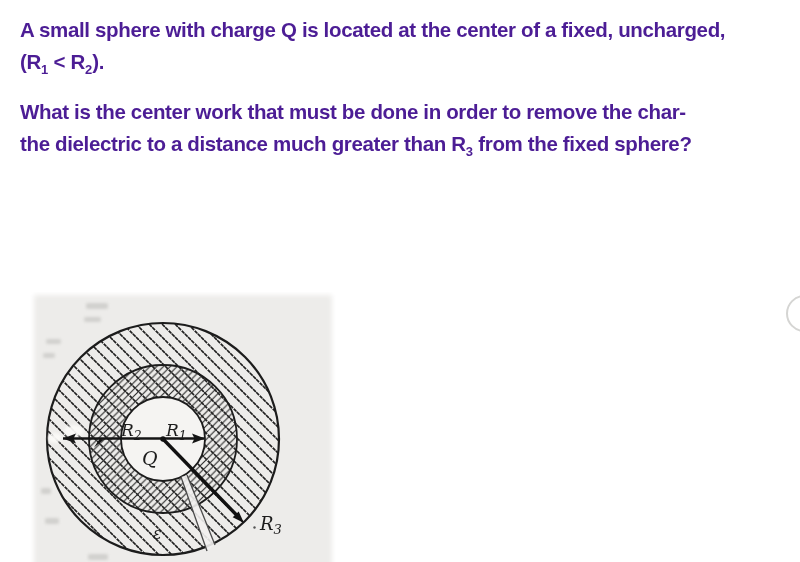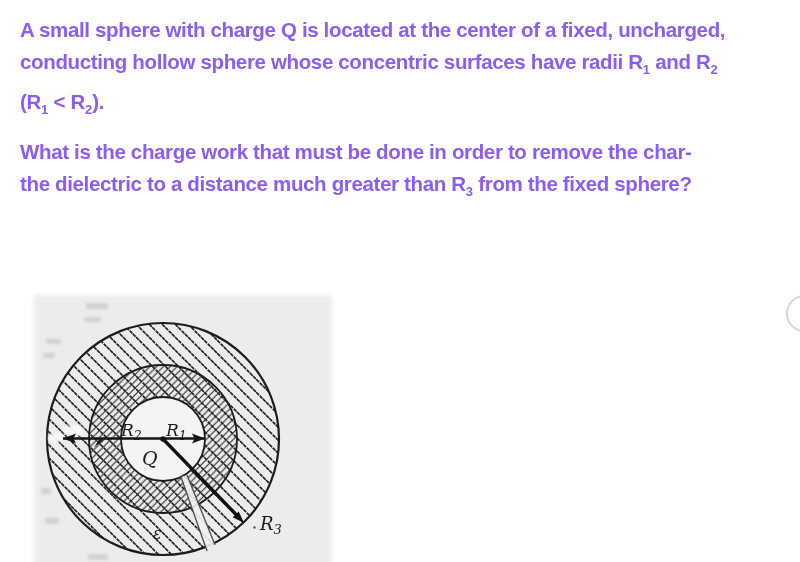--- a/index.html
+++ b/index.html
@@ -1,45 +1,44 @@
 <!DOCTYPE html>
 <html><head>
 <meta charset="utf-8">
 <style>
   html,body{margin:0;padding:0;}
   body{width:800px;height:562px;overflow:hidden;background:#ffffff;
        font-family:"Liberation Sans",sans-serif;}
   .page{position:relative;width:800px;height:562px;background:#ffffff;overflow:hidden;}
 
-  .text-block{position:absolute;left:20px;top:14px;width:772px;color:#8b5cf6;}
+  .text-block{position:absolute;left:20px;top:14px;width:772px;color:#4c1d95;}
   .line{white-space:nowrap;line-height:32px;font-size:20.5px;font-weight:700;
         letter-spacing:-0.35px;}
   .para2{margin-top:10px;}
   .line .sub{font-size:13px;vertical-align:-5px;letter-spacing:0;}
 
   .figure-wrap{position:absolute;left:0;top:292px;width:360px;height:278px;}
 
   .corner-circle{position:absolute;left:786px;top:295px;width:33px;height:33px;
         border:2px solid #d5d5d3;border-radius:50%;background:transparent;}
 
   svg text{font-family:"DejaVu Serif","Liberation Serif",serif;font-style:italic;fill:#1d1d1d;}
 </style>
 </head>
 <body>
 
 <div class="page">
 
   <div class="text-block">
     <div class="para">
       <div class="line"><span>A small sphere with charge Q is located at the center of a fixed, uncharged,</span></div>
-      <div class="line"><span>conducting hollow sphere whose concentric surfaces have radii R</span><span class="sub">1</span><span> and R</span><span class="sub">2</span></div>
       <div class="line"><span>(R</span><span class="sub">1</span><span> &lt; R</span><span class="sub">2</span><span>).</span></div>
     </div>
     <div class="para para2">
-      <div class="line"><span>What is the charge work that must be done in order to remove the char-</span></div>
+      <div class="line"><span>What is the center work that must be done in order to remove the char-</span></div>
       <div class="line"><span>the dielectric to a distance much greater than R</span><span class="sub">3</span><span> from the fixed sphere?</span></div>
     </div>
   </div>
 
   <div class="figure-wrap">
     <svg width="360" height="278" viewBox="0 0 360 278">
       <defs>
         <pattern id="hatchConductor" width="6.8" height="6.8" patternUnits="userSpaceOnUse">
           <path d="M0,6.8 L6.8,0 M-3.4,3.4 L3.4,-3.4 M3.4,10.2 L10.2,3.4" stroke="#2a2a2a" stroke-width="1.15" fill="none"></path>
         </pattern>

